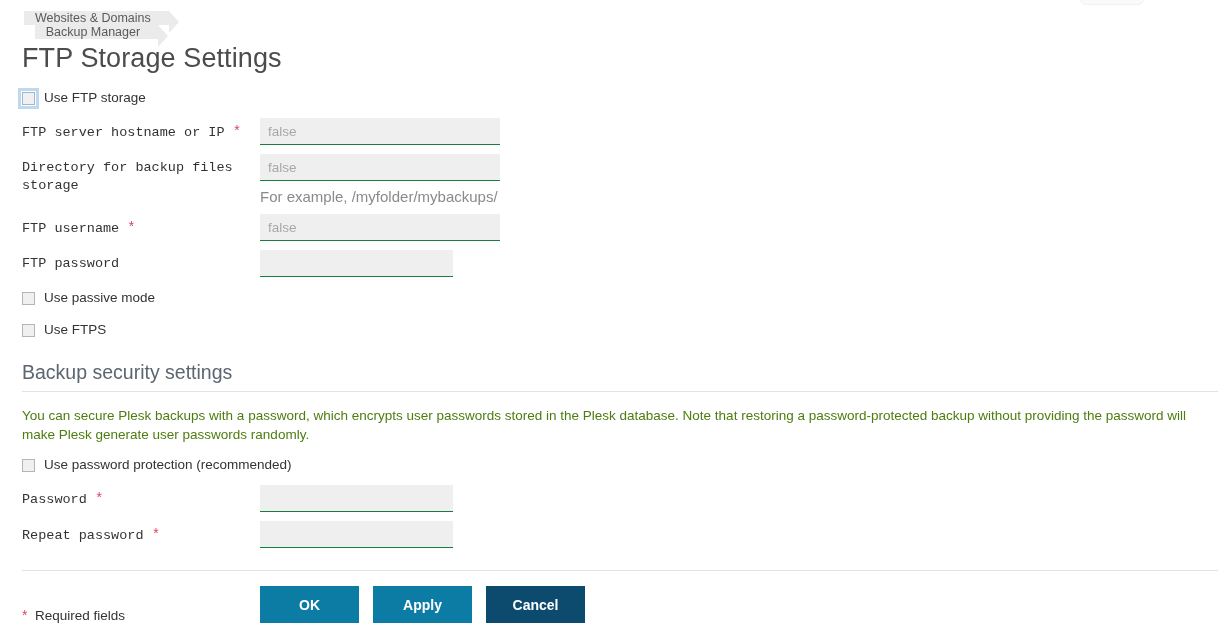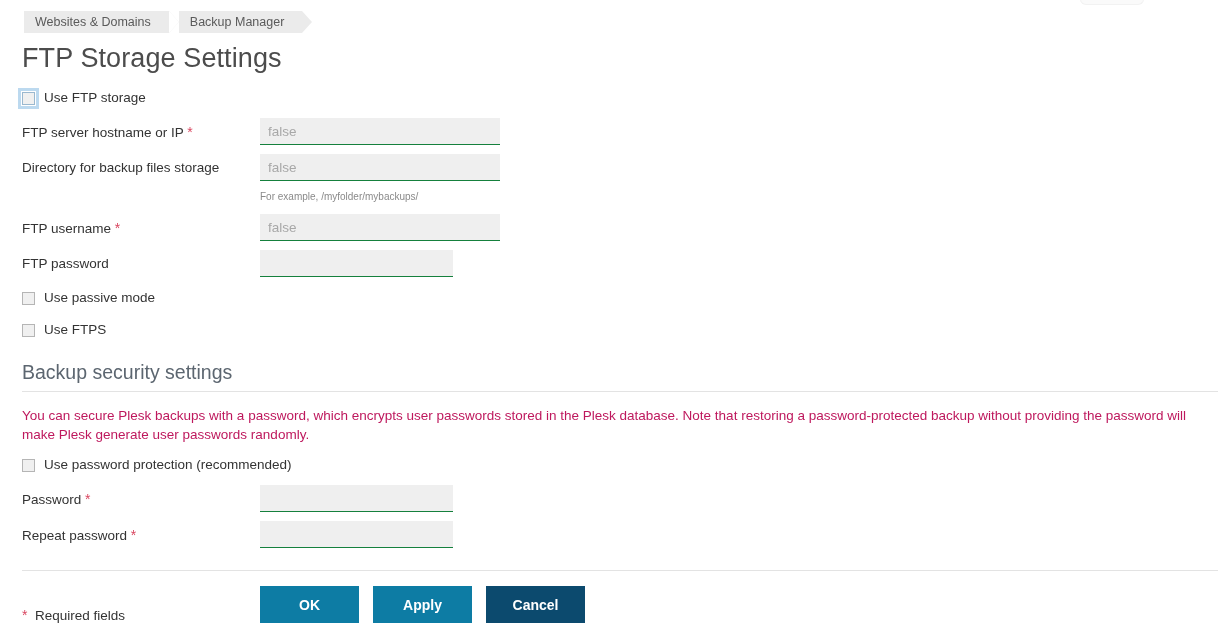--- a/index.html
+++ b/index.html
@@ -35,20 +35,21 @@
     width: 1230px;
   }
 
   
   .breadcrumb {
     margin: 11px 0 0 24px;
     display: flex;
     align-items: center;
     height: 22px;
     width: fit-content;
+    flex-direction: column;
   }
   .crumb {
     position: relative;
     background: #ebebeb;
     height: 22px;
     display: flex;
     align-items: center;
     padding: 0 18px 0 11px;
     font-size: 12.5px;
     color: #5a5a5a;
@@ -133,20 +134,21 @@
     align-items: flex-start;
     margin-top: 9px;
   }
   .row .lbl {
     width: 238px;
     flex: none;
     font-size: 13.5px;
     color: #333333;
     line-height: 18px;
     padding-top: 5px;
+    font-family: Liberation Mono, monospace;
   }
   .req {
     color: #d9455f;
     font-size: 14px;
   }
   .fieldcol { flex: 1; }
 
   .inp {
     display: block;
     box-sizing: border-box;
@@ -158,21 +160,21 @@
     font-size: 13.5px;
     color: #333333;
     padding: 0 8px;
     outline: none;
   }
   .inp::placeholder { color: #a8a8a8; opacity: 1; }
   .inp.wide { width: 240px; }
   .inp.narrow { width: 193px; }
 
   .hint {
-    font-size: 10px;
+    font-size: 15px;
     color: #8a8a8a;
     margin-top: 7px;
     line-height: 17px;
   }
 
   
   .section-h {
     margin: 18px 22px 0 22px;
     font-size: 19.5px;
     font-weight: normal;
@@ -185,21 +187,21 @@
     background: #e3e3e3;
   }
   .hr.bottom {
     margin-top: 22px;
   }
 
   .para {
     margin: 14px 22px 0 22px;
     font-size: 13.5px;
     line-height: 19px;
-    color: #be185d;
+    color: #4d7c0f;
     max-width: 1186px;
   }
 
   
   .footer {
     display: flex;
     align-items: flex-end;
     margin: 0 0 0 22px;
     padding-top: 15px;
   }

